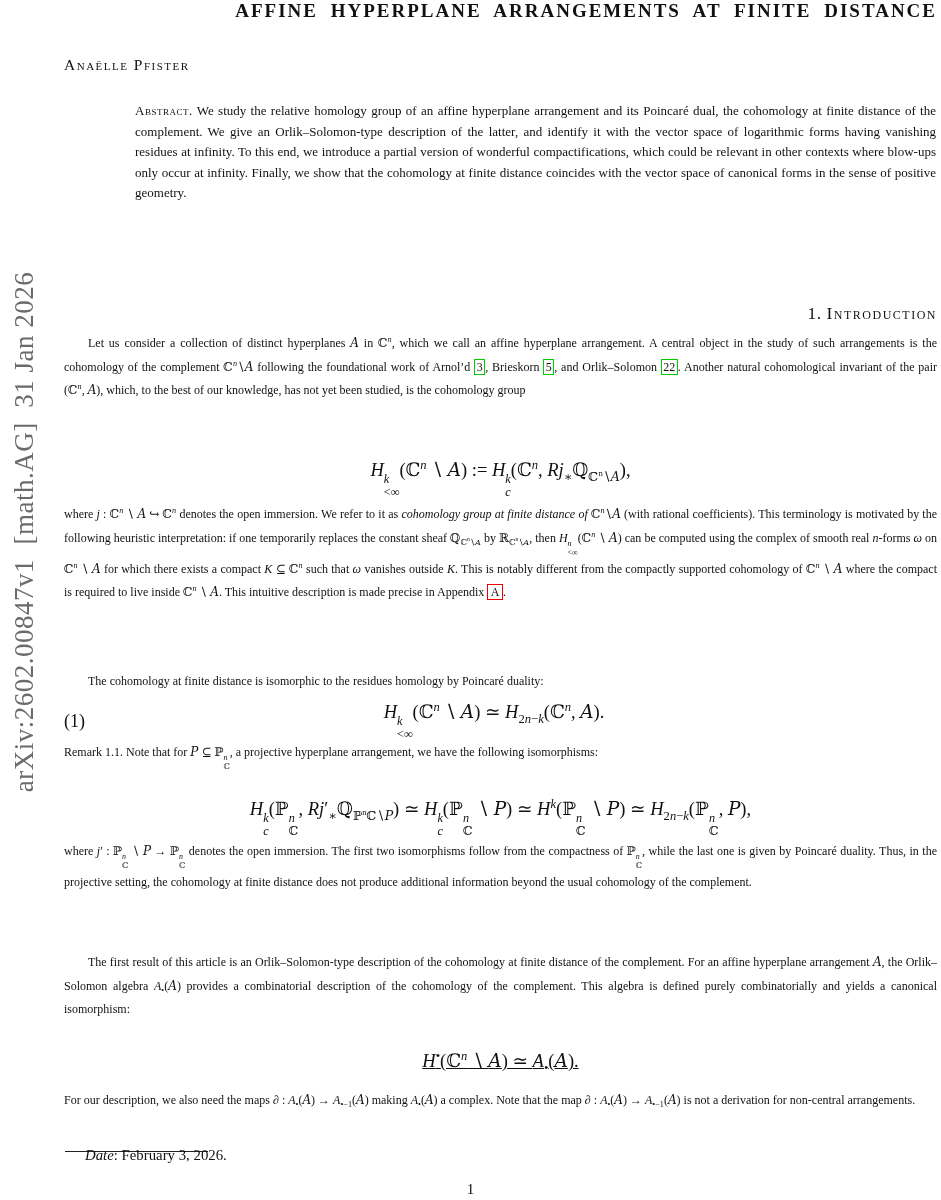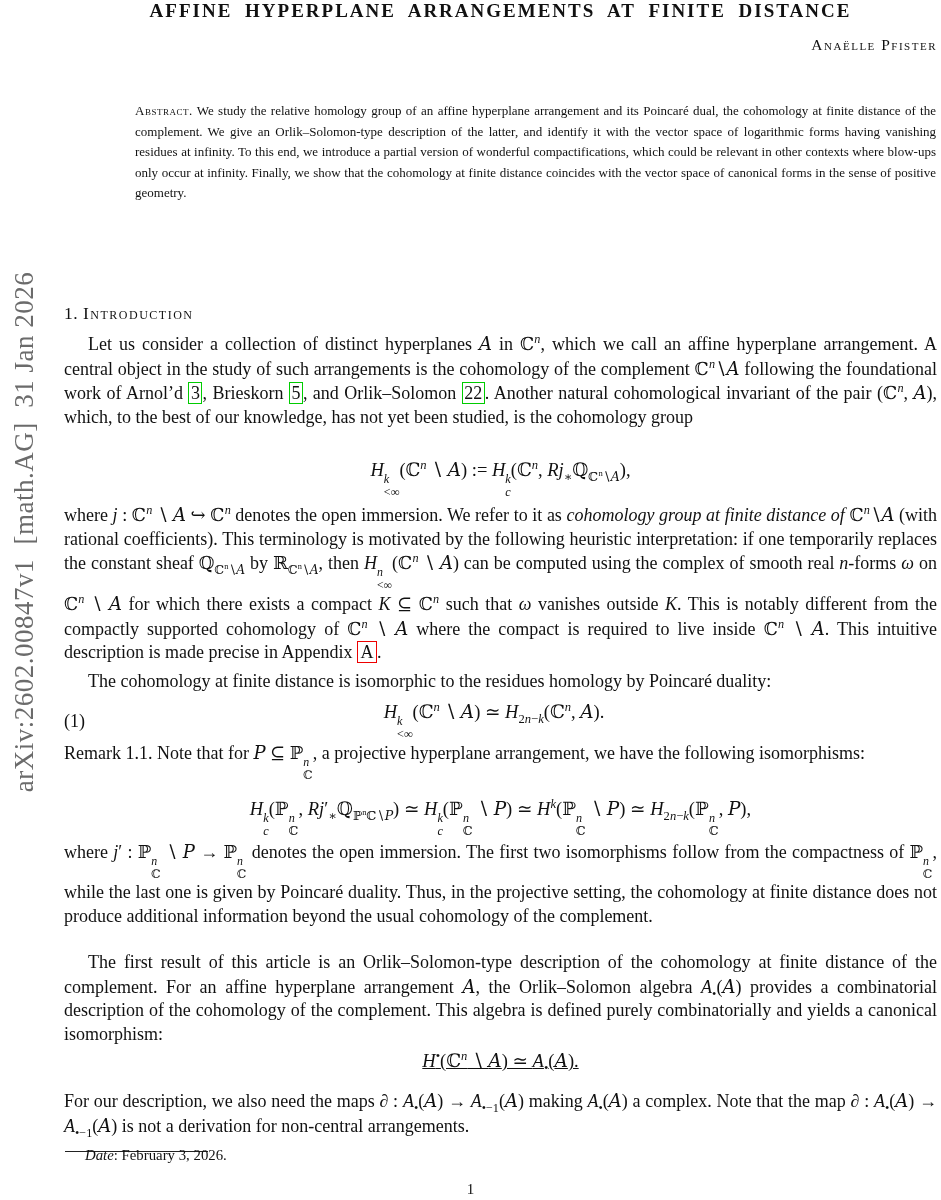--- a/index.html
+++ b/index.html
@@ -21,39 +21,39 @@
   .arxiv-stamp{
     position:absolute;left:-334px;top:515px;width:720px;height:34px;
     transform:rotate(-90deg);
     font-size:27px;color:var(--sidebar-gray);
     text-align:center;white-space:pre;letter-spacing:0.5px;
   }
   .content{position:absolute;left:64px;top:0;width:873px;}
   .block{position:absolute;left:0;width:873px;}
 
   .paper-title{
-    top:0;text-align:center;font-weight:bold;font-size:19px;
+    top:0;text-align:right;font-weight:bold;font-size:19px;
     letter-spacing:2px;word-spacing:6px;
   }
   .author{
-    top:36px;text-align:right;font-size:15.5px;
+    top:56px;text-align:left;font-size:15.5px;
     font-variant:small-caps;letter-spacing:1.5px;
   }
   .abstract{
     top:101px;left:71px;width:801px;
     font-size:13px;line-height:20.5px;text-align:justify;
   }
   .abstract-label{font-variant:small-caps;letter-spacing:0.5px;}
   .section-heading{
-    top:303px;text-align:left;font-size:17.5px;letter-spacing:0.5px;
+    top:303px;text-align:right;font-size:17.5px;letter-spacing:0.5px;
   }
   .section-heading .sc{font-variant:small-caps;letter-spacing:1.5px;}
 
   .para{
-    font-size:18px;line-height:23.5px;text-align:justify;
+    font-size:12px;line-height:23.5px;text-align:justify;
   }
   .indent{text-indent:24px;}
   .remark-label{font-weight:normal;}
 
   .displaymath{
     text-align:center;font-size:18.5px;line-height:1.2;
   }
   .eqrow{display:flex;align-items:center;}
   .eqnum{flex:0 0 auto;font-size:18px;}
   .eqbody{flex:1 1 auto;text-align:center;font-size:18.5px;margin-left:-34px;}

